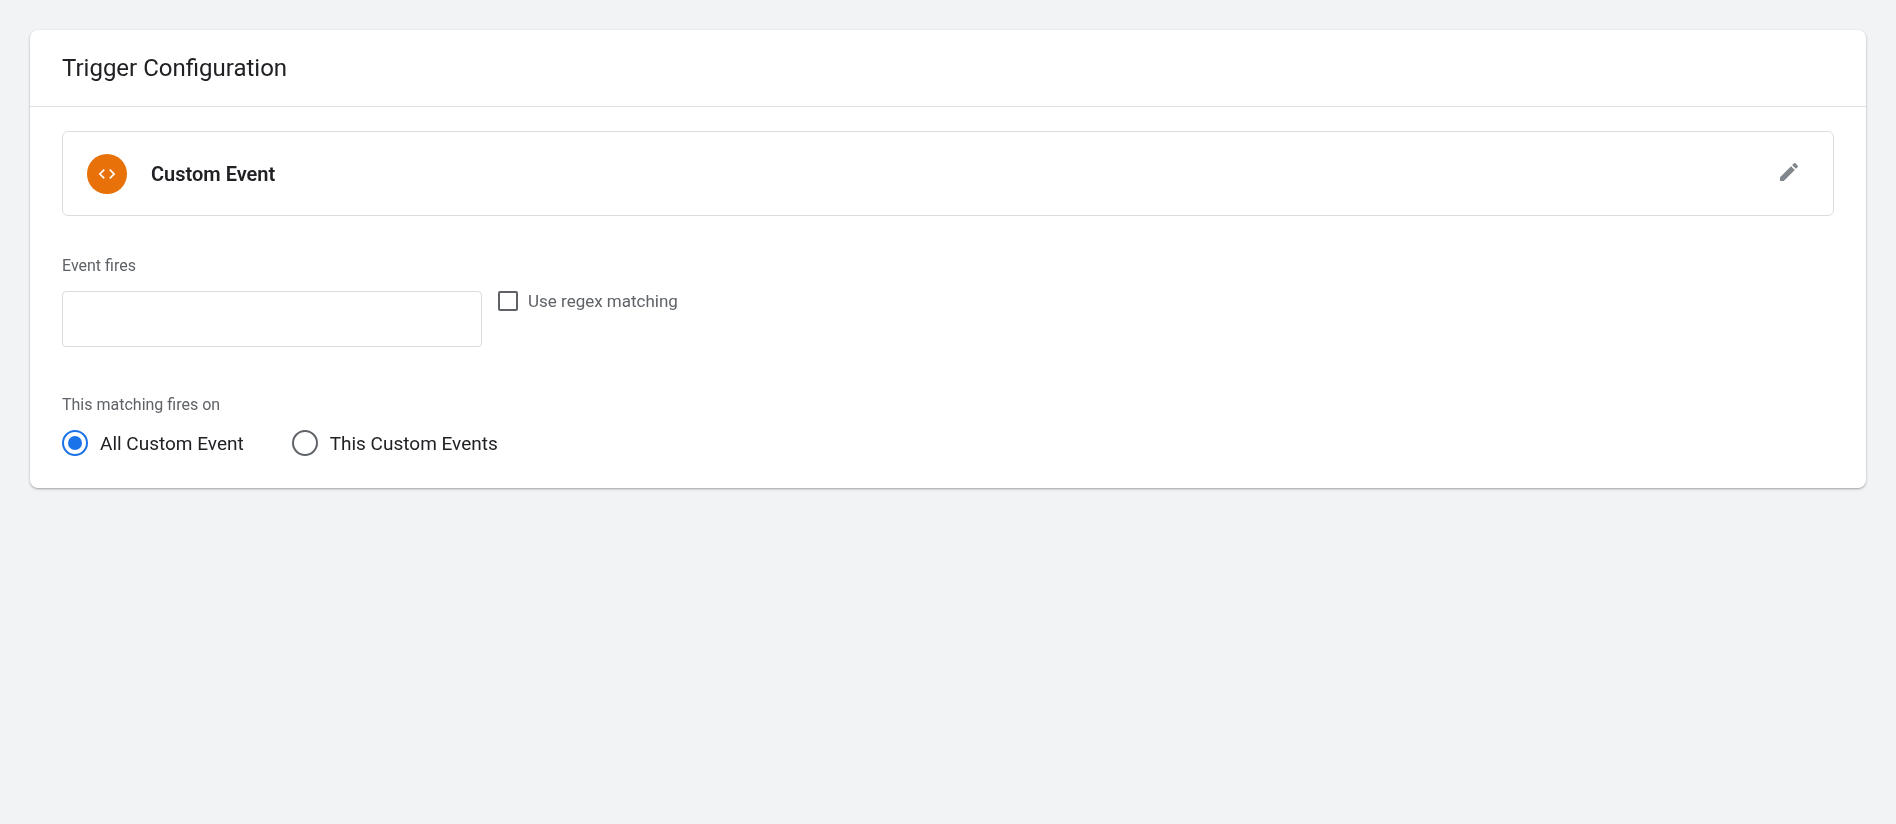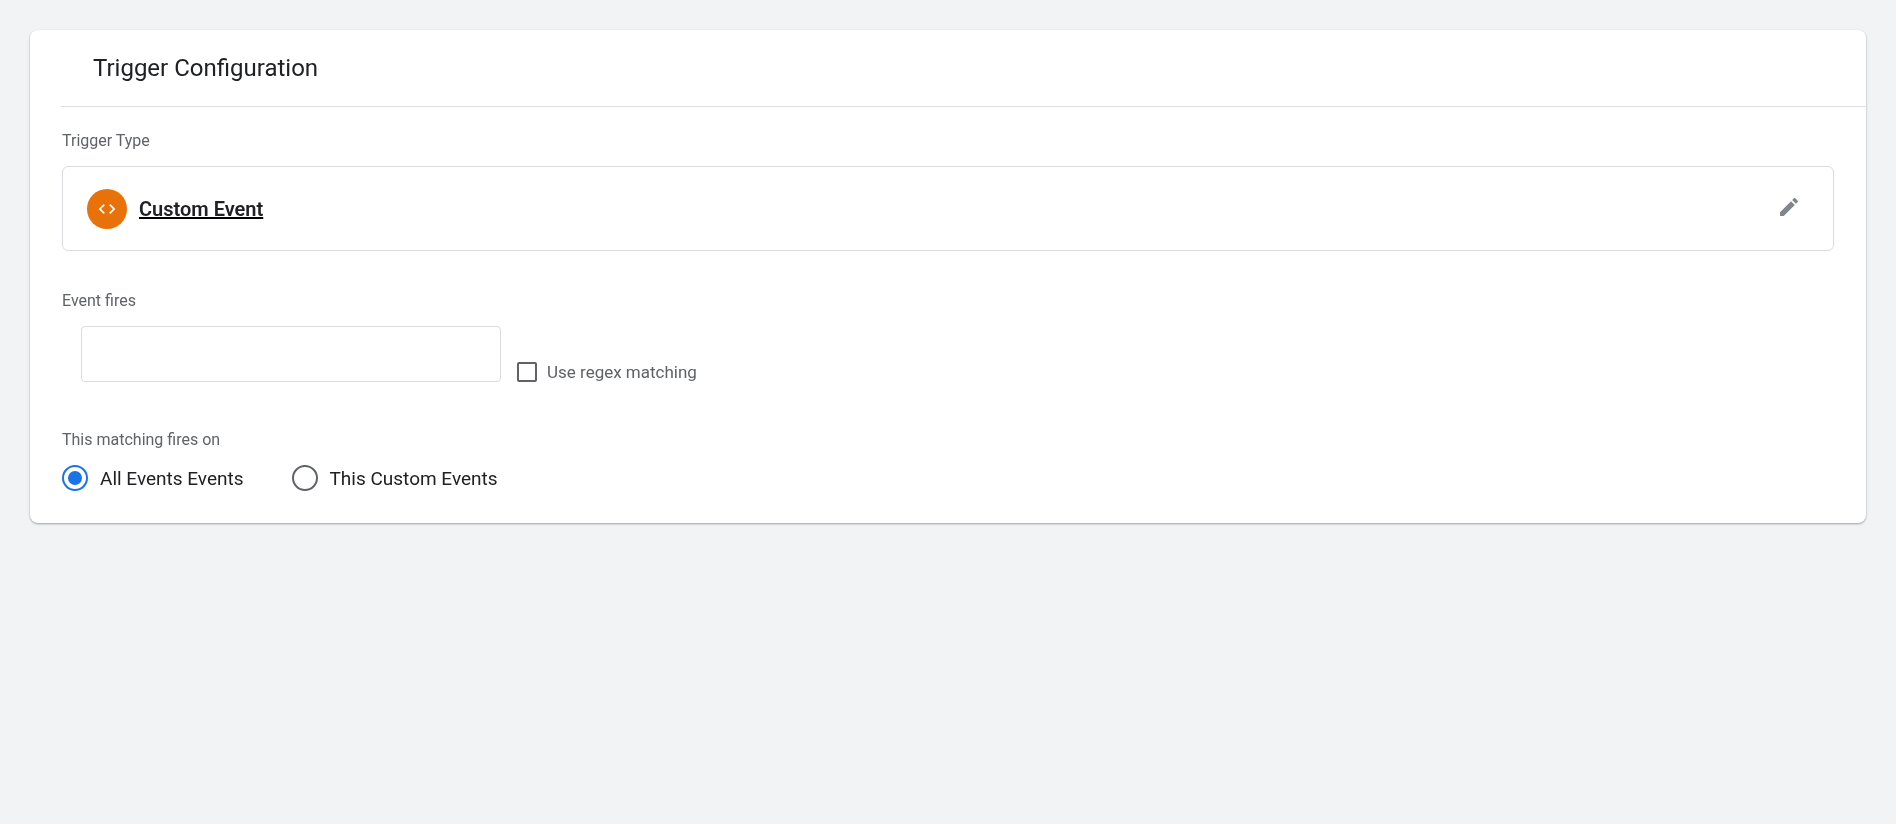--- a/index.html
+++ b/index.html
@@ -14,21 +14,20 @@
     }
     .card {
       background: #fff;
       border-radius: 8px;
       box-shadow: 0 1px 3px rgba(0,0,0,0.12), 0 1px 2px rgba(0,0,0,0.24);
       width: 100%;
     }
     .card-header {
       padding: 24px 32px;
       border-bottom: 1px solid #e0e0e0;
-      margin-left: 31px;
     }
     .card-title {
       font-size: 24px;
       font-weight: 400;
       color: #202124;
     }
     .card-body {
       padding: 24px 32px 32px 32px;
     }
     .section-label {
@@ -42,22 +41,21 @@
       border-radius: 6px;
       padding: 20px 24px;
       display: flex;
       align-items: center;
       justify-content: space-between;
       margin-bottom: 40px;
     }
     .trigger-type-left {
       display: flex;
       align-items: center;
-      gap: 12px;
-      text-decoration: underline;
+      gap: 24px;
     }
     .trigger-type-icon {
       width: 40px;
       height: 40px;
       border-radius: 50%;
       background: #e8710a;
       display: flex;
       align-items: center;
       justify-content: center;
       flex-shrink: 0;
@@ -81,24 +79,23 @@
       align-items: center;
       justify-content: center;
     }
     .edit-button svg {
       width: 24px;
       height: 24px;
       fill: #80868b;
     }
     .event-name-row {
       display: flex;
-      align-items: flex-end;
+      align-items: flex-start;
       gap: 16px;
       margin-bottom: 48px;
-      margin-left: 19px;
     }
     .text-input {
       width: 420px;
       height: 56px;
       border: 1px solid #dadce0;
       border-radius: 4px;
       padding: 8px 12px;
       font-size: 16px;
       font-family: inherit;
     }
@@ -160,21 +157,20 @@
   </style>
 </head>
 <body>
 
 <div class="card">
   <div class="card-header">
     <h2 class="card-title">Trigger Configuration</h2>
   </div>
   <div class="card-body">
 
-    <span class="section-label">Trigger Type</span>
 
     <div class="trigger-type-box">
       <div class="trigger-type-left">
         <div class="trigger-type-icon">
           <svg viewBox="0 0 24 24">
               <path d="M9.4 16.6L4.8 12l4.6-4.6L8 6l-6 6 6 6 1.4-1.4zm5.2 0l4.6-4.6-4.6-4.6L16 6l6 6-6 6-1.4-1.4z"></path>
             </svg>
         </div>
         <span class="trigger-type-name">Custom Event</span>
       </div>
@@ -197,21 +193,21 @@
       </div>
     </div>
 
     <span class="section-label">This matching fires on</span>
 
     <div class="radio-group">
       <div class="radio-option">
         <span class="radio-outer selected">
           <span class="radio-inner"></span>
         </span>
-        <span class="radio-label">All Events Events</span>
+        <span class="radio-label">All Custom Event</span>
       </div>
       <div class="radio-option">
         <span class="radio-outer unselected"></span>
         <span class="radio-label">This Custom Events</span>
       </div>
     </div>
 
   </div>
 </div>
 

